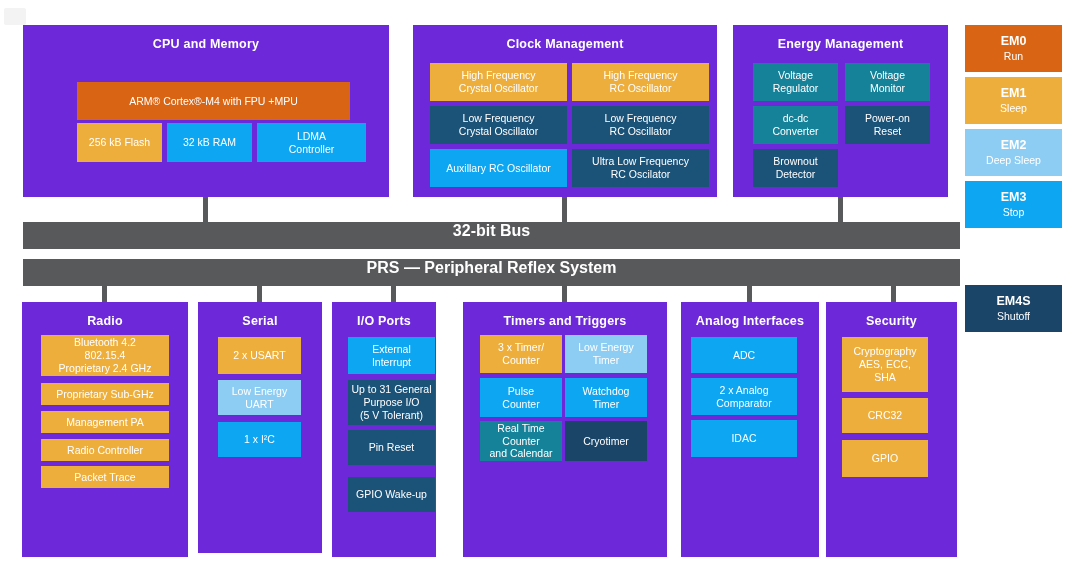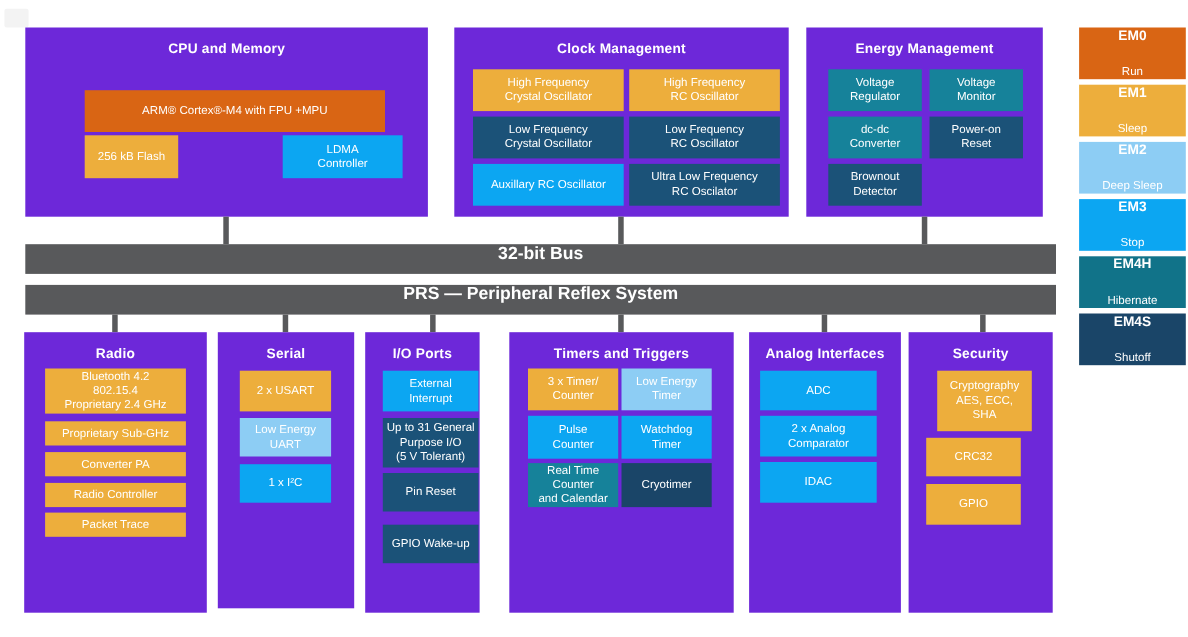--- a/index.html
+++ b/index.html
@@ -19,21 +19,21 @@
     white-space:pre-line; padding:1px;
     box-sizing:border-box;
   }
   .bus {
     position:absolute; background:#58595B; display:flex; align-items:flex-start;
     justify-content:center; color:#ffffff; font-weight:bold; font-size:16px;
   }
   .stub { position:absolute; width:5px; background:#58595B; }
   .legend-box {
     position:absolute; display:flex; flex-direction:column; align-items:center;
-    justify-content:space-between; color:#ffffff; text-align:center;margin-left:16px;
+    justify-content:center; color:#ffffff; text-align:center;
   }
   .legend-name { font-weight:bold; font-size:12.5px; line-height:1.25; }
   .legend-mode { font-size:10.5px; line-height:1.25; }
   
   .c-orange   { background:#D96514; }
   .c-amber    { background:#EDAE3C; }
   .c-sky      { background:#8DCDF4; }
   .c-blue     { background:#0CA6F2; }
   .c-teal     { background:#16829A; }
   .c-tealdark { background:#117389; }
@@ -44,20 +44,21 @@
 <body>
 
 <div class="canvas">
 
   <div class="artifact" style="left:4px;top:8px;width:22px;height:17px"></div>
 
   <div class="block" style="left:23px;top:25px;width:366px;height:172px">
     <div class="block-title">CPU and Memory</div>
     <div class="box c-orange" style="left:54px;top:57px;width:273px;height:38px">ARM® Cortex®-M4 with FPU +MPU</div>
     <div class="box c-amber" style="left:54px;top:98px;width:85px;height:39px">256 kB Flash</div>
+    <div class="box c-blue" style="left:144px;top:98px;width:85px;height:39px">32 kB RAM</div>
     <div class="box c-blue" style="left:234px;top:98px;width:109px;height:39px">LDMA
 Controller</div>
   </div>
 
   <div class="block" style="left:413px;top:25px;width:304px;height:172px">
     <div class="block-title">Clock Management</div>
     <div class="box c-amber" style="left:17px;top:38px;width:137px;height:38px">High Frequency
 Crystal Oscillator</div>
     <div class="box c-amber" style="left:159px;top:38px;width:137px;height:38px">High Frequency
 RC Oscillator</div>
@@ -101,21 +102,21 @@
   <div class="stub" style="left:562px;top:286px;height:16px"></div>
   <div class="stub" style="left:747px;top:286px;height:16px"></div>
   <div class="stub" style="left:891px;top:286px;height:16px"></div>
 
   <div class="block" style="left:22px;top:302px;width:166px;height:255px">
     <div class="block-title">Radio</div>
     <div class="box c-amber" style="left:19px;top:33px;width:128px;height:41px">Bluetooth 4.2
 802.15.4
 Proprietary 2.4 GHz</div>
     <div class="box c-amber" style="left:19px;top:81px;width:128px;height:22px">Proprietary Sub-GHz</div>
-    <div class="box c-amber" style="left:19px;top:109px;width:128px;height:22px">Converter PA</div>
+    <div class="box c-amber" style="left:19px;top:109px;width:128px;height:22px">Management PA</div>
     <div class="box c-amber" style="left:19px;top:137px;width:128px;height:22px">Radio Controller</div>
     <div class="box c-amber" style="left:19px;top:164px;width:128px;height:22px">Packet Trace</div>
   </div>
 
   <div class="block" style="left:198px;top:302px;width:124px;height:251px">
     <div class="block-title">Serial</div>
     <div class="box c-amber" style="left:20px;top:35px;width:83px;height:37px">2 x USART</div>
     <div class="box c-sky" style="left:20px;top:78px;width:83px;height:35px">Low Energy
 UART</div>
     <div class="box c-blue" style="left:20px;top:120px;width:83px;height:35px">1 x I²C</div>
@@ -151,21 +152,21 @@
   <div class="block" style="left:681px;top:302px;width:138px;height:255px">
     <div class="block-title">Analog Interfaces</div>
     <div class="box c-blue" style="left:10px;top:35px;width:106px;height:36px">ADC</div>
     <div class="box c-blue" style="left:10px;top:76px;width:106px;height:37px">2 x Analog
 Comparator</div>
     <div class="box c-blue" style="left:10px;top:118px;width:106px;height:37px">IDAC</div>
   </div>
 
   <div class="block" style="left:826px;top:302px;width:131px;height:255px">
     <div class="block-title">Security</div>
-    <div class="box c-amber" style="left:26px;top:35px;width:86px;height:55px">Cryptography
+    <div class="box c-amber" style="left:16px;top:35px;width:86px;height:55px">Cryptography
 AES, ECC,
 SHA</div>
     <div class="box c-amber" style="left:16px;top:96px;width:86px;height:35px">CRC32</div>
     <div class="box c-amber" style="left:16px;top:138px;width:86px;height:37px">GPIO</div>
   </div>
 
   <div class="legend-box c-orange" style="left:965px;top:25px;width:97px;height:47px">
     <div class="legend-name">EM0</div>
     <div class="legend-mode">Run</div>
   </div>
@@ -174,22 +175,18 @@
     <div class="legend-mode">Sleep</div>
   </div>
   <div class="legend-box c-sky" style="left:965px;top:129px;width:97px;height:47px">
     <div class="legend-name">EM2</div>
     <div class="legend-mode">Deep Sleep</div>
   </div>
   <div class="legend-box c-blue" style="left:965px;top:181px;width:97px;height:47px">
     <div class="legend-name">EM3</div>
     <div class="legend-mode">Stop</div>
   </div>
-  <div class="legend-box c-tealdark" style="left:965px;top:233px;width:97px;height:47px">
-    <div class="legend-name">EM4H</div>
-    <div class="legend-mode">Hibernate</div>
-  </div>
   <div class="legend-box c-navydark" style="left:965px;top:285px;width:97px;height:47px">
     <div class="legend-name">EM4S</div>
     <div class="legend-mode">Shutoff</div>
   </div>
 
 </div>
 
 </body></html>

